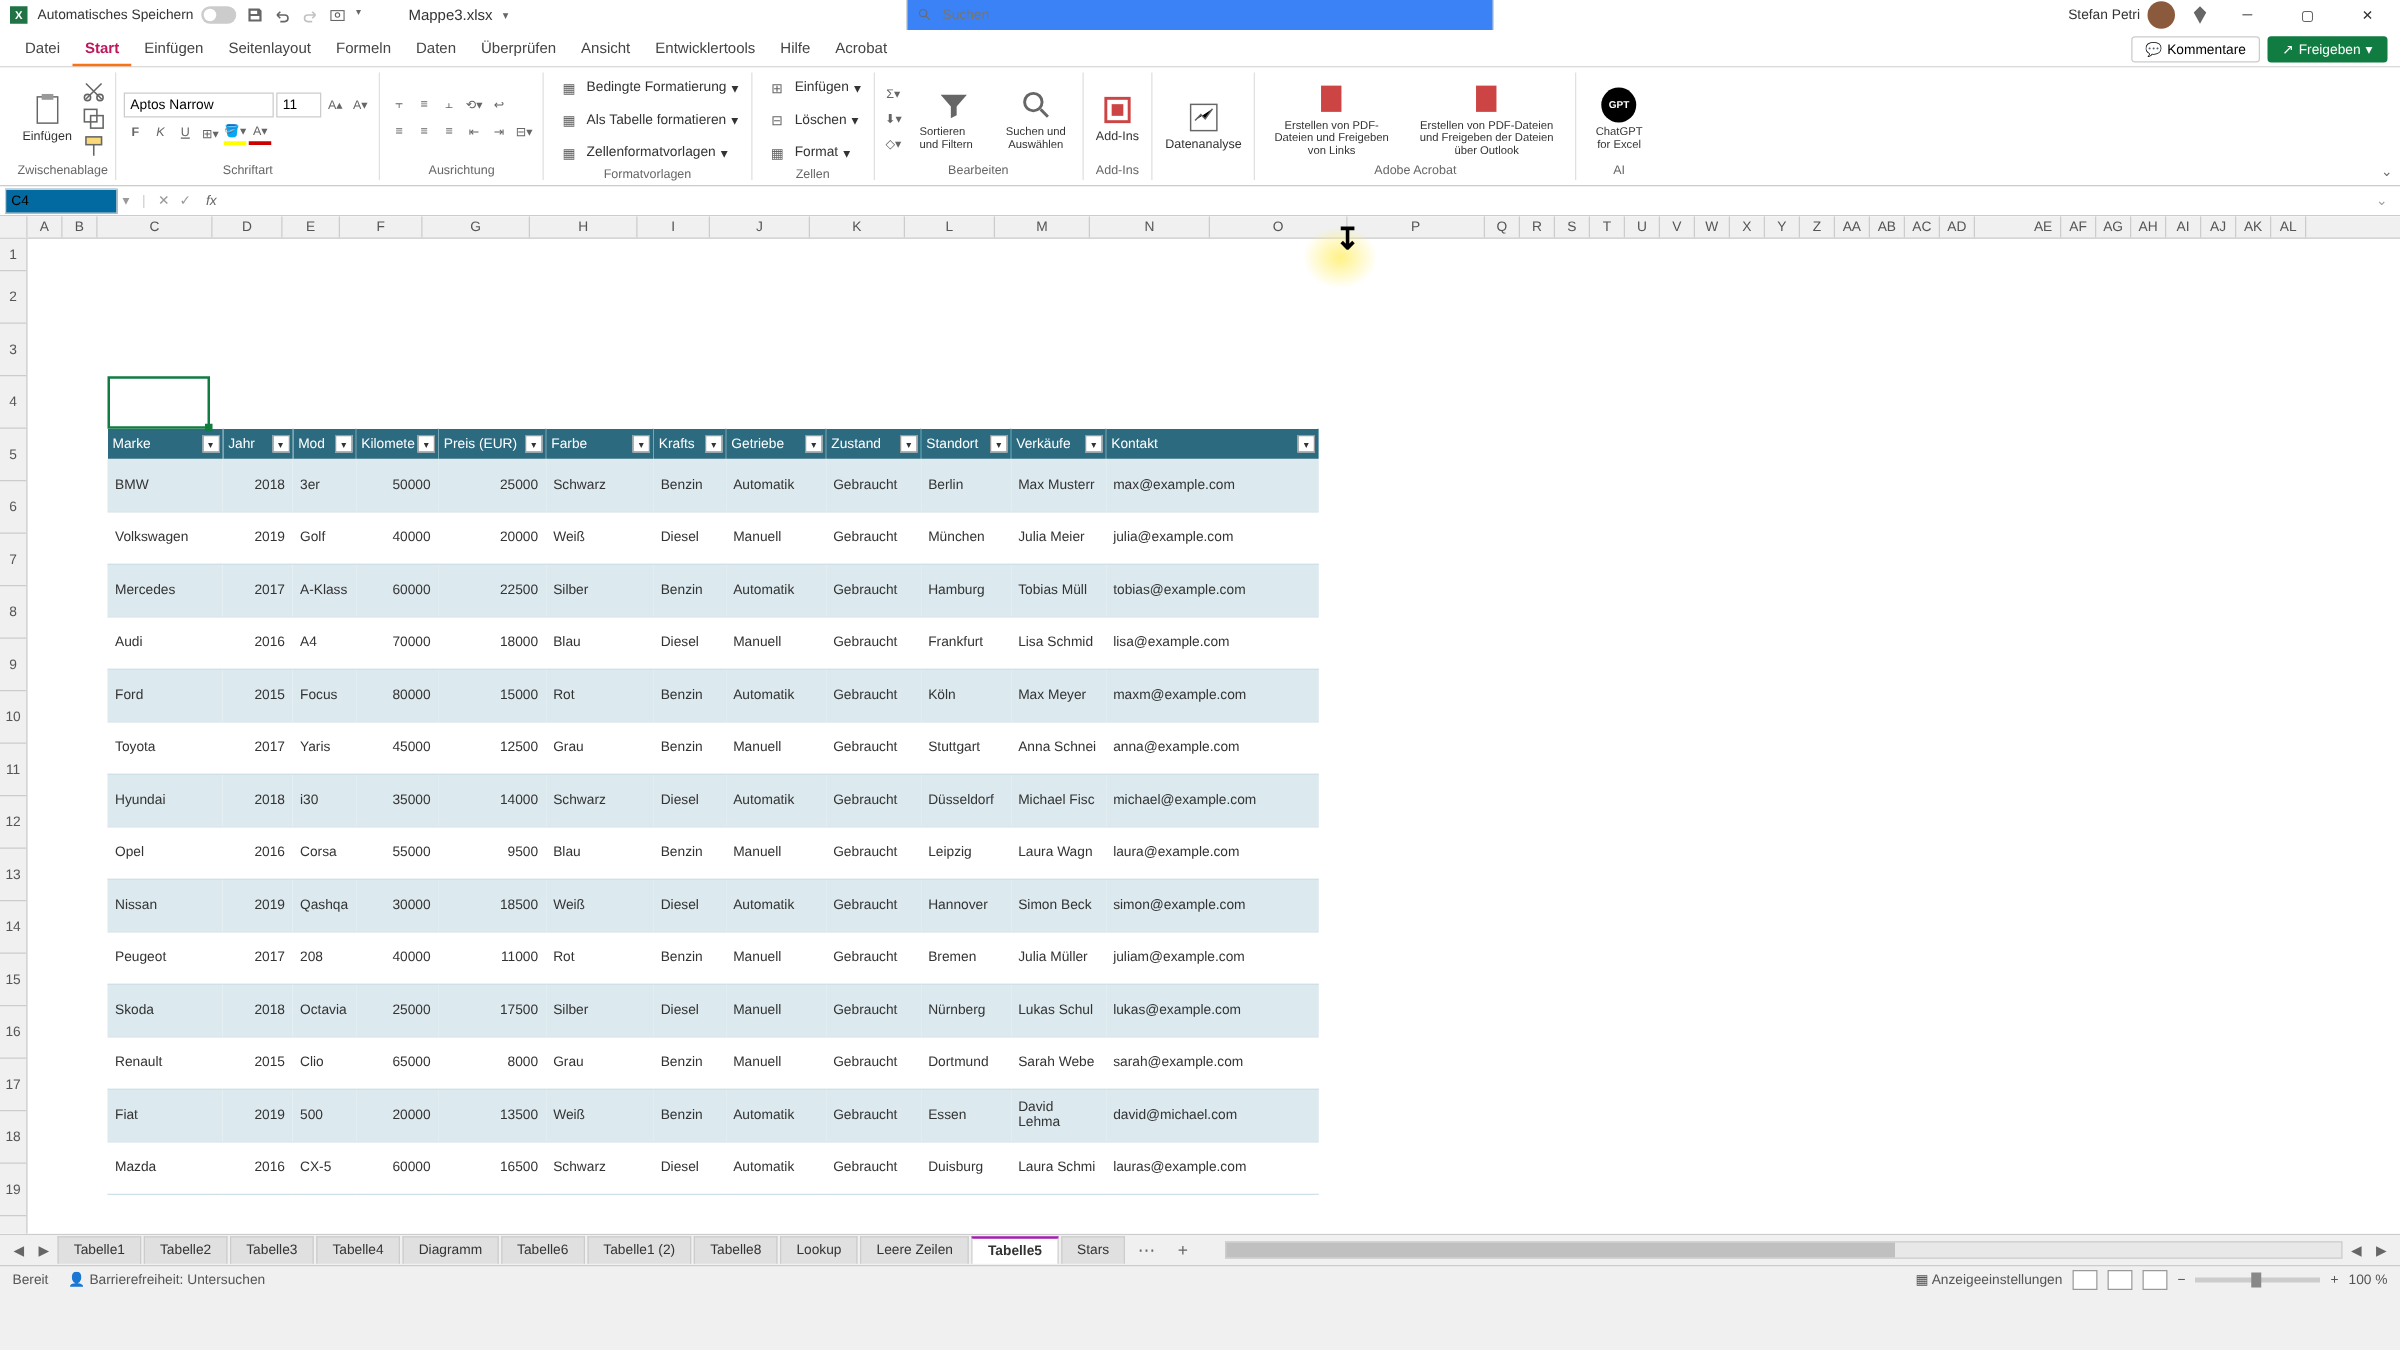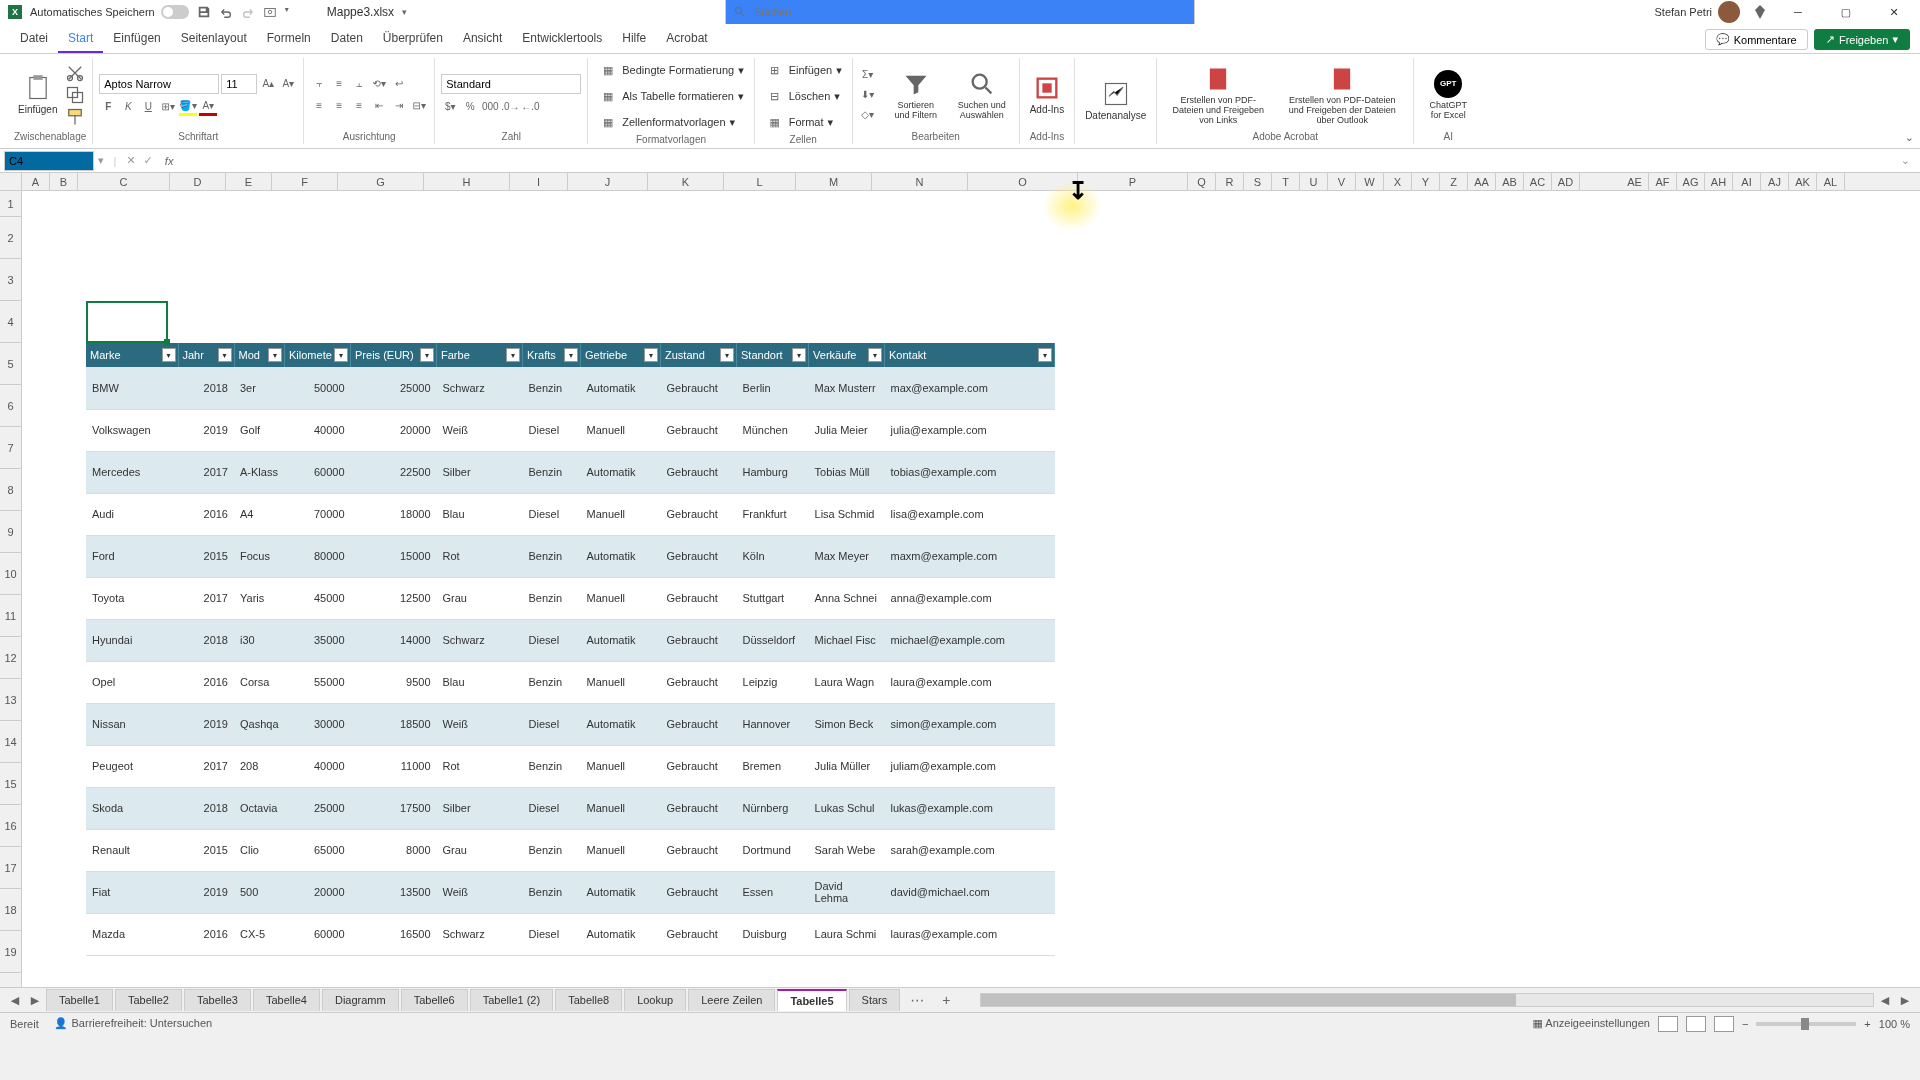--- a/index.html
+++ b/index.html
@@ -12,21 +12,21 @@
 .toggle::after{content:'';width:10px;height:10px;background:#fff;border-radius:50%;position:absolute;top:2px;left:2px}
 .qat-icon{width:14px;height:14px;color:#666;cursor:pointer}
 .search-box{position:absolute;left:50%;transform:translateX(-50%);width:470px;height:22px;background:#3b82f6;border:1px solid #ccc;border-radius:3px;display:flex;align-items:center;padding:16px 8px;gap:8px}
 .search-box input{border:none;background:transparent;outline:none;flex:1;font-size:11px}
 .titlebar-right{margin-left:auto;display:flex;align-items:center;gap:12px}
 .user-area{display:flex;align-items:center;gap:6px}
 .avatar{width:22px;height:22px;border-radius:50%;background:#8b5a3c}
 .win-btn{width:36px;height:24px;display:flex;align-items:center;justify-content:center;cursor:pointer}
 .tabs-row{height:30px;background:#fff;display:flex;align-items:flex-end;padding:0 10px;border-bottom:1px solid #d0d0d0;position:relative}
 .menu-tab{padding:6px 10px;font-size:12px;cursor:pointer;color:#444}
-.menu-tab.active{color:#3b82f6;border-bottom:2px solid #6d28d9;font-weight:400}
+.menu-tab.active{color:#be185d;border-bottom:2px solid #f97316;font-weight:700}
 .tab-right{margin-left:auto;display:flex;gap:6px;align-items:center;padding-bottom:3px}
 .comments-btn{background:#fff;border:1px solid #ccc;padding:3px 10px;font-size:11px;border-radius:3px;display:flex;align-items:center;gap:4px}
 .share-btn{background:#107c41;color:#fff;padding:4px 12px;font-size:11px;border:none;border-radius:3px;display:flex;align-items:center;gap:4px}
 .ribbon{height:95px;background:#fff;display:flex;padding:4px 8px;border-bottom:1px solid #ccc;position:relative}
 .ribbon-group{display:flex;flex-direction:column;padding:0 6px;border-right:1px solid #e0e0e0;height:100%}
 .ribbon-group-content{flex:1;display:flex;align-items:center;gap:4px}
 .ribbon-group-label{font-size:10px;color:#666;text-align:center;padding-bottom:2px}
 .ribbon-btn{display:flex;flex-direction:column;align-items:center;gap:2px;padding:2px 4px;cursor:pointer;font-size:10px}
 .ribbon-icon{width:20px;height:20px;display:flex;align-items:center;justify-content:center;color:#666}
 .ribbon-icon-lg{width:28px;height:28px}
@@ -220,35 +220,20 @@
           <button class="small-btn">≡</button>
           <button class="small-btn">⇤</button>
           <button class="small-btn">⇥</button>
           <button class="small-btn">⊟▾</button>
         </div>
       </div>
     </div>
     <div class="ribbon-group-label">Ausrichtung</div>
   </div>
 
-  <div class="ribbon-group">
-    <div class="ribbon-group-content">
-      <div class="ribbon-col" style="gap:4px">
-        <input class="font-selector" style="width: 140px;" value="Standard">
-        <div class="ribbon-row">
-          <button class="small-btn">$▾</button>
-          <button class="small-btn">%</button>
-          <button class="small-btn">000</button>
-          <button class="small-btn">.0→</button>
-          <button class="small-btn">←.0</button>
-        </div>
-      </div>
-    </div>
-    <div class="ribbon-group-label">Zahl</div>
-  </div>
 
   <div class="ribbon-group">
     <div class="ribbon-group-content">
       <div class="ribbon-col">
         <div class="ribbon-item"><span class="ribbon-icon">▦</span><span>Bedingte Formatierung</span>▾</div>
         <div class="ribbon-item"><span class="ribbon-icon">▦</span><span>Als Tabelle formatieren</span>▾</div>
         <div class="ribbon-item"><span class="ribbon-icon">▦</span><span>Zellenformatvorlagen</span>▾</div>
       </div>
     </div>
     <div class="ribbon-group-label">Formatvorlagen</div>
@@ -271,21 +256,21 @@
         <button class="small-btn">Σ▾</button>
         <button class="small-btn">⬇▾</button>
         <button class="small-btn">◇▾</button>
       </div>
       <div class="ribbon-btn">
         <span class="ribbon-icon ribbon-icon-lg">
             <svg viewBox="0 0 24 24">
               <path fill="#666" d="M3 5h18l-7 8v6l-4 2v-8z"></path>
             </svg>
           </span>
-        <span style="font-size:9px;text-align:center;width:54px">Sortieren und Filtern</span>
+        <span style="font-size:9px;text-align:left;width:54px">Sortieren und Filtern</span>
       </div>
       <div class="ribbon-btn">
         <span class="ribbon-icon ribbon-icon-lg">
             <svg viewBox="0 0 24 24">
               <circle cx="10" cy="10" r="6" fill="none" stroke="#666" stroke-width="2"></circle>
               <path stroke="#666" stroke-width="2" d="M15 15l5 5"></path>
             </svg>
           </span>
         <span style="font-size:9px;text-align:center;width:54px">Suchen und Auswählen</span>
       </div>

